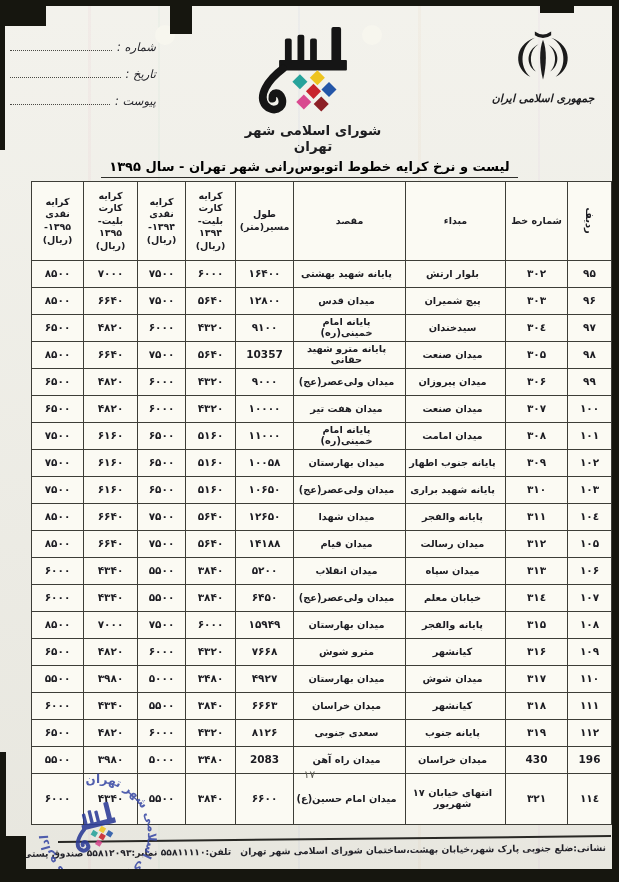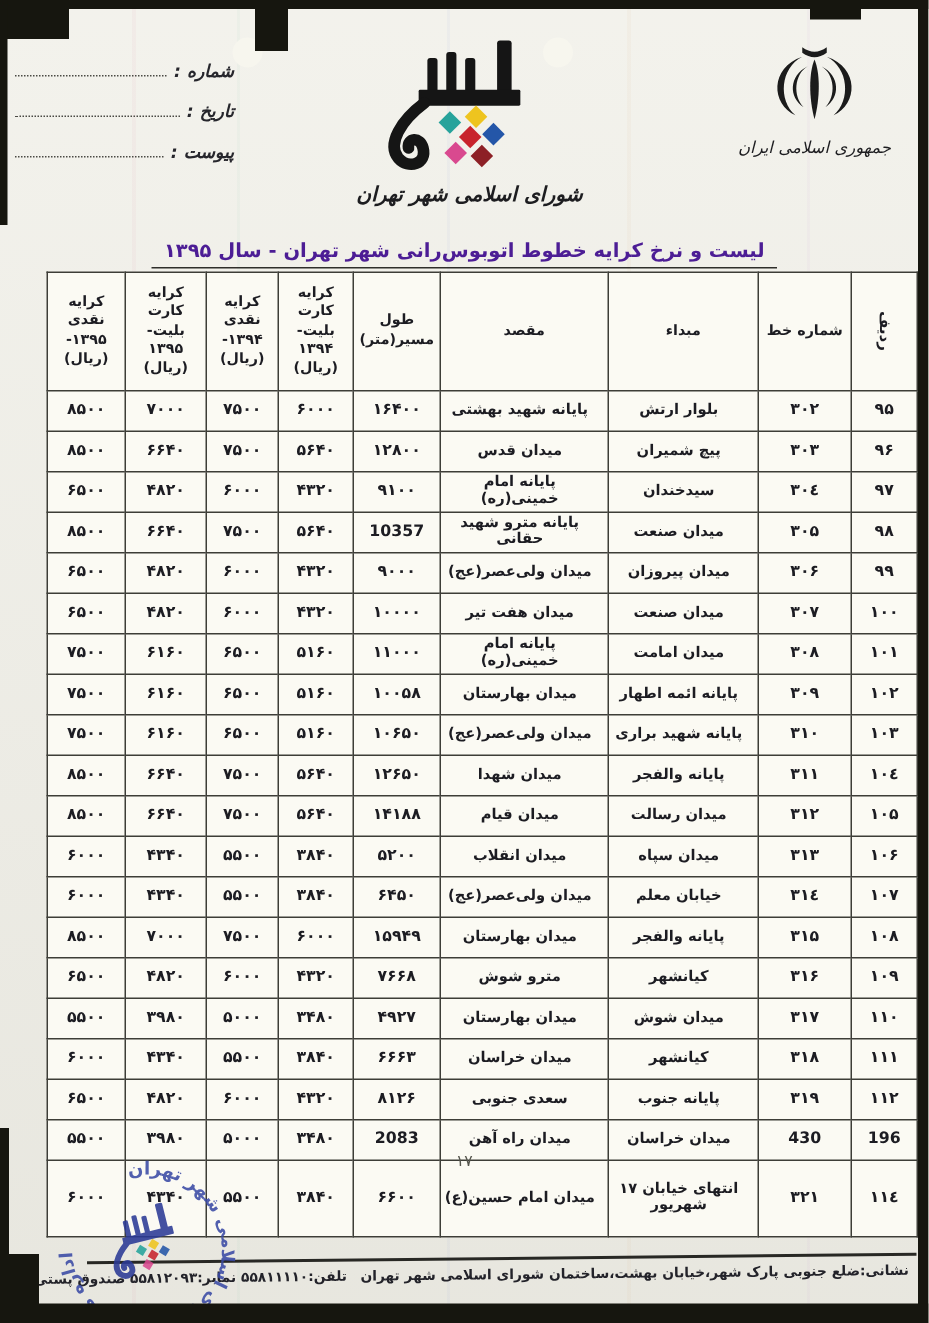--- a/index.html
+++ b/index.html
@@ -30,31 +30,31 @@
   #e-right{right:0;top:0;width:7px;height:100%;}
   #e-bottom{left:0;bottom:0;width:100%;height:13px;}
   #e-lefttop{left:0;top:0;width:5px;height:150px;}
   #e-leftbot{left:0;bottom:0;width:6px;height:130px;}
   #e-blcorner{left:0;bottom:0;width:26px;height:46px;}
 
   .content{position:absolute;inset:0;z-index:2;color:#1d1d20;}
 
   
   .emblem{position:absolute;right:16px;top:26px;width:120px;text-align:center;}
-  .emblem-caption{font-size:11px;font-weight:normal;font-style:italic;margin-top:2px;direction:rtl;}
+  .emblem-caption{font-size:11px;font-weight:bold;font-style:italic;margin-top:2px;direction:rtl;}
   .fields{position:absolute;left:6px;top:40px;width:150px;direction:rtl;}
   .field{display:flex;align-items:flex-end;margin-bottom:13px;}
-  .flabel{font-size:11.5px;font-style:italic;font-weight:bold;color:#26262c;white-space:nowrap;}
+  .flabel{font-size:11.5px;font-style:italic;font-weight:normal;color:#26262c;white-space:nowrap;}
   .dots{flex:1;border-bottom:1.6px dotted #4a4a44;margin:0 5px 3px 4px;height:1px;}
   .logo{position:absolute;left:228px;top:26px;width:170px;text-align:center;}
-  .logo-caption{font-size:13.5px;font-weight:bold;font-style:italic;direction:rtl;margin-top:0px;}
+  .logo-caption{font-size:13.5px;font-weight:bold;direction:rtl;margin-top:0px;}
 
   .title{position:absolute;left:0;right:0;top:156px;text-align:center;direction:rtl;}
   .title span{
-    font-size:13px;font-weight:bold;color:#4c1d95;
+    font-size:13px;font-weight:bold;color:#000000;
     border-bottom:1.6px solid #2e2e2a;padding:0 8px 3px 8px;
   }
 
   
   .table-wrap{position:absolute;left:31px;top:181px;width:582px;}
   table{border-collapse:collapse;table-layout:fixed;width:580px;direction:rtl;background:#fbfaf3;}
   th,td{border:1px solid #3d3d37;font-weight:bold;color:#1c1c22;overflow:hidden;}
   th{font-size:9.5px;line-height:1.32;white-space:pre-line;text-align:center;vertical-align:middle;height:74px;padding:2px 1px;}
   td{font-size:10.5px;text-align:center;height:24px;padding:1px 2px;line-height:1.12;}
   td.txt{padding-right:8px;font-size:9.8px;}
@@ -253,21 +253,21 @@
             <td class="txt">پایانه امام خمینی(ره)</td>
             <td>۱۱۰۰۰</td>
             <td>۵۱۶۰</td>
             <td>۶۵۰۰</td>
             <td>۶۱۶۰</td>
             <td>۷۵۰۰</td>
           </tr>
           <tr>
             <td>۱۰۲</td>
             <td>۳۰۹</td>
-            <td class="txt">پایانه ائمه اطهار</td>
+            <td class="txt">پایانه جنوب اطهار</td>
             <td class="txt">میدان بهارستان</td>
             <td>۱۰۰۵۸</td>
             <td>۵۱۶۰</td>
             <td>۶۵۰۰</td>
             <td>۶۱۶۰</td>
             <td>۷۵۰۰</td>
           </tr>
           <tr>
             <td>۱۰۳</td>
             <td>۳۱۰</td>

